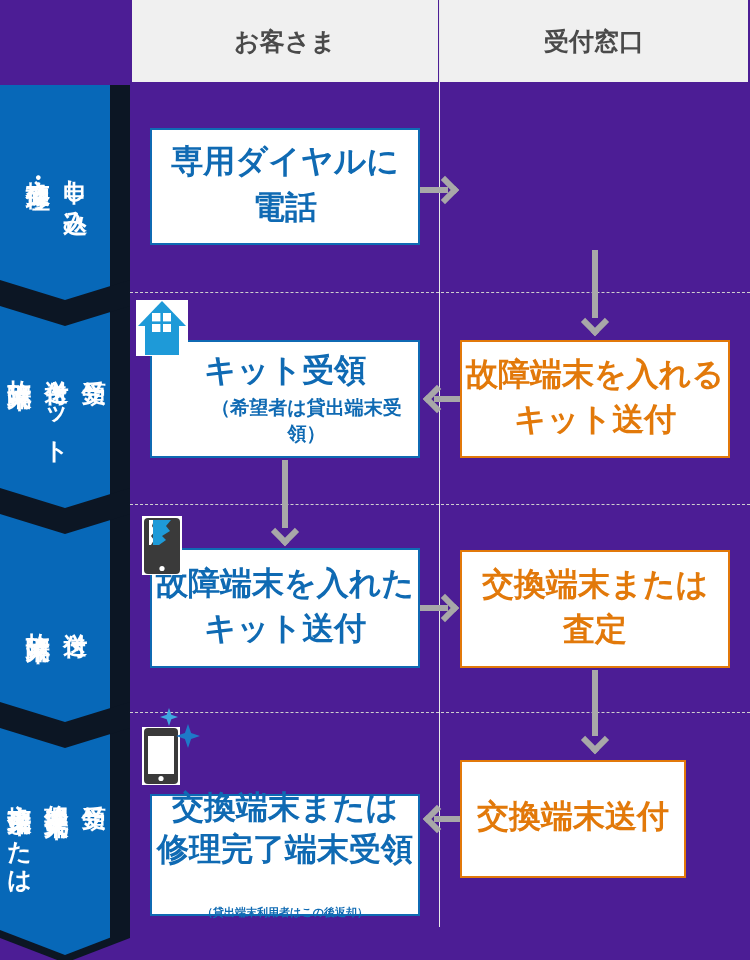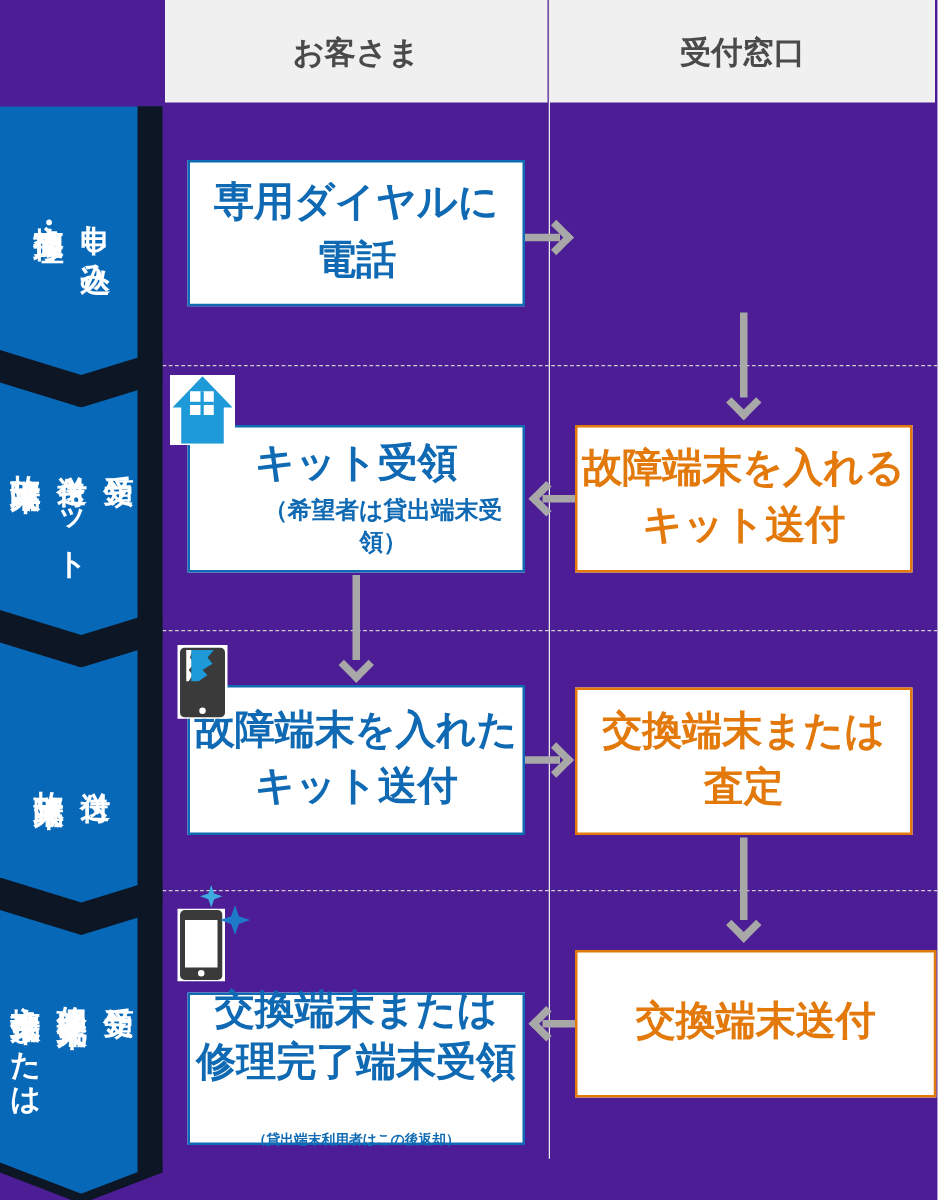--- a/index.html
+++ b/index.html
@@ -113,21 +113,21 @@
   <div class="box orange" style="left:460px;top:550px;width:270px;height:118px;">
     <div class="lbl">交換端末または
 査定</div>
   </div>
 
   <div class="box blue" style="left:150px;top:794px;width:270px;height:122px;gap:32px;">
     <div class="lbl" style="line-height:1.3;">交換端末または
 修理完了端末受領</div>
     <div class="note" style="font-size:11px;">（貸出端末利用者はこの後返却）</div>
   </div>
-  <div class="box orange" style="left:460px;top:760px;width:289px;height:118px;">
+  <div class="box orange" style="left:460px;top:760px;width:226px;height:118px;">
     <div class="lbl">交換端末送付</div>
   </div>
 
   <div class="shaft" style="left:420px;top:187px;width:28px;height:6px;"></div>
   <div class="head right" style="left:435px;top:180px;"></div>
 
   <div class="shaft" style="left:592px;top:250px;width:6px;height:68px;"></div>
   <div class="head down" style="left:585px;top:312px;"></div>
 
   <div class="shaft" style="left:434px;top:396px;width:26px;height:6px;"></div>

